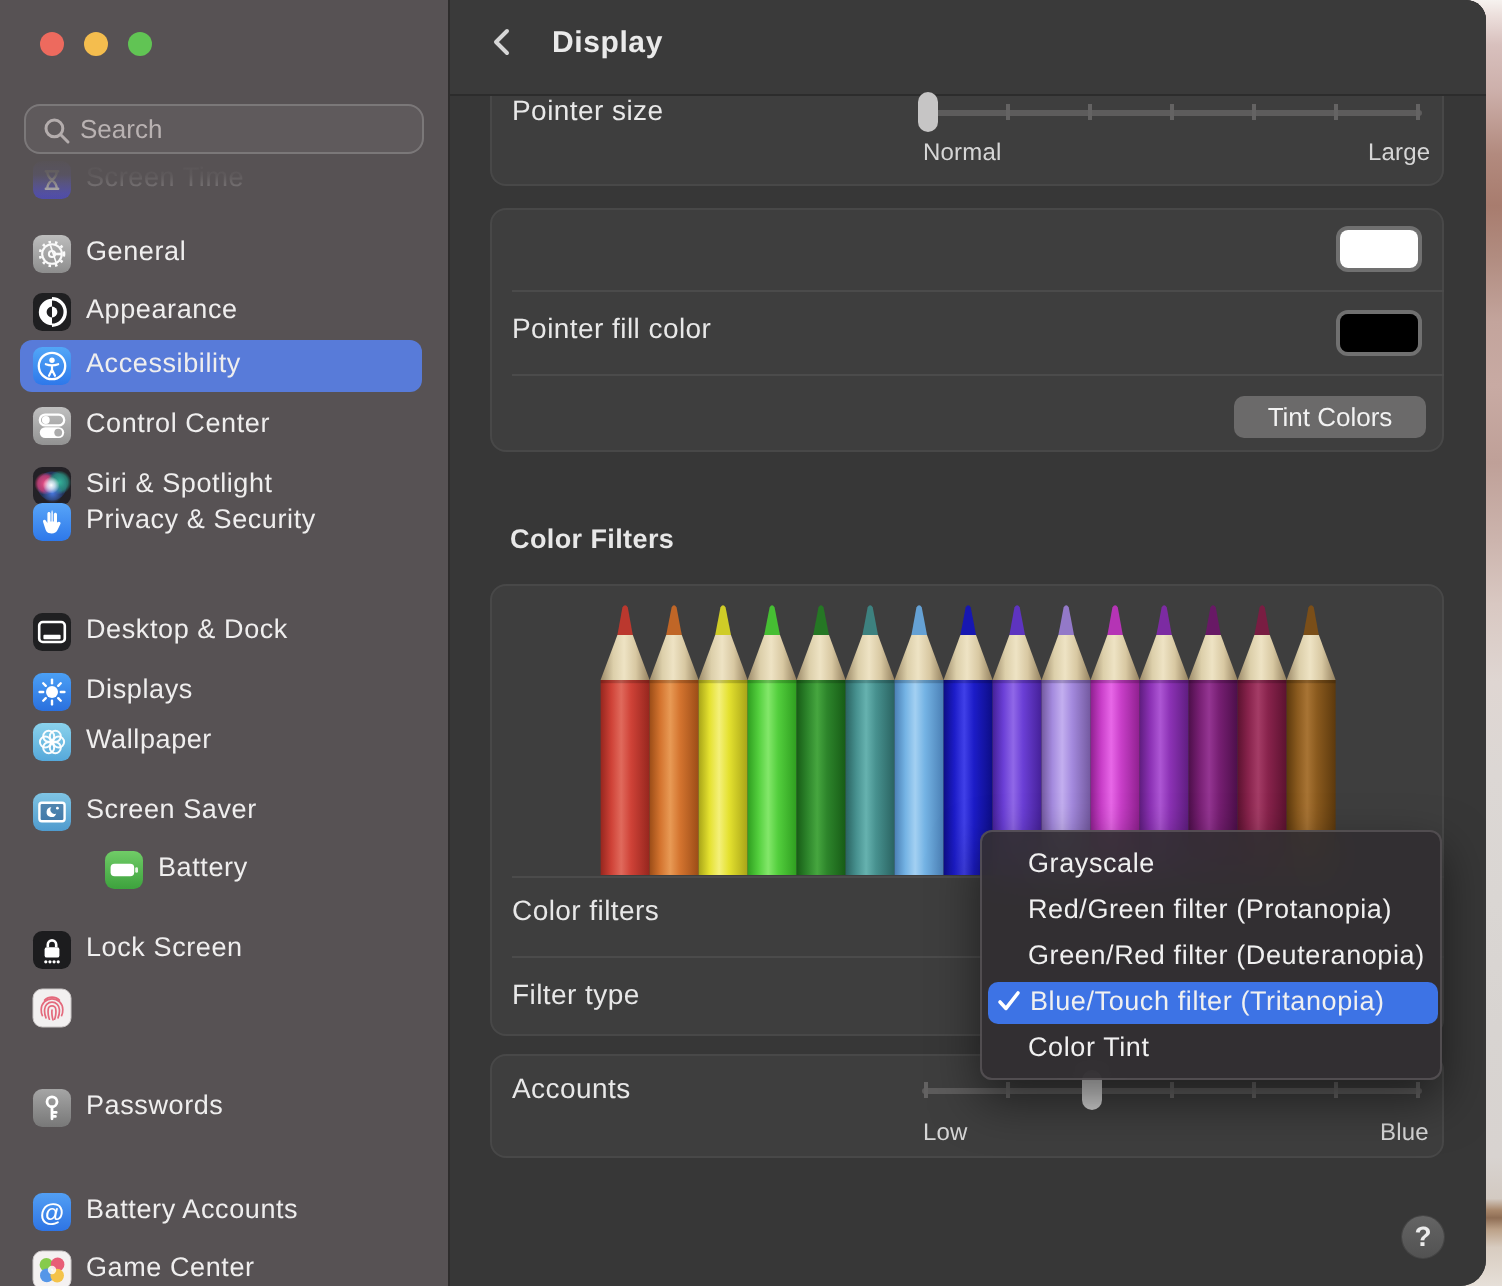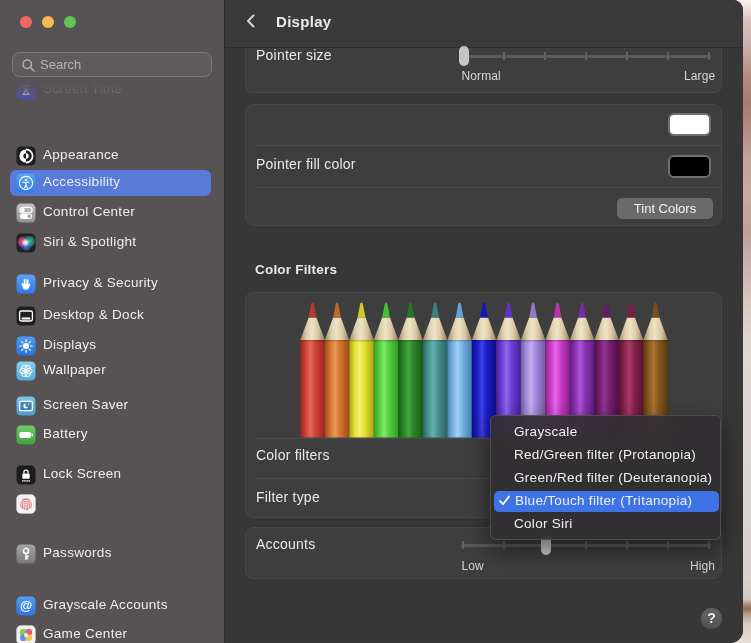--- a/index.html
+++ b/index.html
@@ -85,20 +85,37 @@
             <linearGradient id="ist" x1="0" y1="0" x2="0" y2="1">
               <stop offset="0" stop-color="#6f6df0"></stop>
               <stop offset="1" stop-color="#4b49d8"></stop>
             </linearGradient>
           </defs>
           <rect x="0.5" y="0.5" width="19" height="19" rx="4.6" fill="url(#ist)"></rect>
           <path d="M6.9 5.6 h6.2 M6.9 14.4 h6.2 M7.6 5.6 c0 2.5 1.1 3.3 2.4 4.4 c1.3 1.1 2.4 1.9 2.4 4.4 M12.4 5.6 c0 2.5-1.1 3.3-2.4 4.4 c-1.3 1.1-2.4 1.9-2.4 4.4" fill="none" stroke="#ffffff" stroke-width="1.2" stroke-linecap="round"></path>
         </svg>
         <span class="tx" style="color:rgba(240,238,238,0.48)">Screen Time</span>
       </div>
+    <div class="row" style="top:113px;">
+        <svg class="ic" viewBox="0 0 20 20">
+          <defs>
+            <linearGradient id="ign" x1="0" y1="0" x2="0" y2="1">
+              <stop offset="0" stop-color="#bdbdbd"></stop>
+              <stop offset="1" stop-color="#8d8d8d"></stop>
+            </linearGradient>
+          </defs>
+          <rect x="0.5" y="0.5" width="19" height="19" rx="4.6" fill="url(#ign)"></rect>
+          <circle cx="10" cy="10" r="6" fill="none" stroke="#fafafa" stroke-width="1.3" stroke-dasharray="1.25 2.04"></circle>
+          <circle cx="10" cy="10" r="4.9" fill="none" stroke="#fafafa" stroke-width="1.05"></circle>
+          <circle cx="10" cy="10" r="1.55" fill="none" stroke="#fafafa" stroke-width="1"></circle>
+          <path d="M9.2 5.6 L12 14.1" stroke="#fafafa" stroke-width="0.8"></path>
+          <path d="M11.5 10 h3.2" stroke="#fafafa" stroke-width="1.3"></path>
+        </svg>
+        <span class="tx">General</span>
+      </div>
     <div class="row" style="top:142px;">
         <svg class="ic" viewBox="0 0 20 20">
           <rect x="0.5" y="0.5" width="19" height="19" rx="4.6" fill="#1f1f21"></rect>
           <path d="M10 3.4 A6.6 6.6 0 0 0 10 16.6 Z" fill="#ffffff"></path>
           <path d="M10 3.4 A6.6 6.6 0 0 1 10 16.6" fill="none" stroke="#ffffff" stroke-width="1.7"></path>
           <path d="M10 7.3 A2.7 2.7 0 0 0 10 12.7 Z" fill="#1f1f21"></path>
           <path d="M10 7.3 A2.7 2.7 0 0 1 10 12.7 Z" fill="#ffffff"></path>
         </svg>
         <span class="tx">Appearance</span>
       </div>
@@ -158,21 +175,21 @@
             </linearGradient>
           </defs>
           <rect x="0.5" y="0.5" width="19" height="19" rx="4.6" fill="url(#icc)"></rect>
           <rect x="3.9" y="4.3" width="12.2" height="5.4" rx="2.7" fill="none" stroke="#ffffff" stroke-width="1.15"></rect>
           <circle cx="6.9" cy="7" r="1.95" fill="#ffffff"></circle>
           <rect x="3.9" y="10.6" width="12.2" height="5.4" rx="2.7" fill="#ffffff"></rect>
           <circle cx="13.1" cy="13.3" r="1.95" fill="#ababab"></circle>
         </svg>
         <span class="tx">Control Center</span>
       </div>
-    <div class="row" style="top:270px;">
+    <div class="row" style="top:247px;">
         <svg class="ic" viewBox="0 0 20 20">
           <defs>
             <linearGradient id="ipr" x1="0" y1="0" x2="0" y2="1">
               <stop offset="0" stop-color="#58a5f8"></stop>
               <stop offset="1" stop-color="#2e78ea"></stop>
             </linearGradient>
           </defs>
           <rect x="0.5" y="0.5" width="19" height="19" rx="4.6" fill="url(#ipr)"></rect>
           <path d="M9.55 4.3 c0.5 0 0.85 0.35 0.85 0.9 v4.5 h0.5 V6.2 c0-1.15 1.6-1.15 1.6 0 v4.1 c0.95-0.95 2.2-0.3 1.7 0.75 l-1.45 2.9 c-0.55 1.1-1.4 1.75-2.95 1.75 -2.15 0-2.75-1.05-3.15-2.35 l-1.1-3.4 c-0.3-1.05 0.95-1.5 1.5-0.5 l0.65 1.1 V5.8 c0-1.15 1.55-1.15 1.55 0 v3.9 h0.45 V5.2 c0-0.55 0.35-0.9 0.85-0.9 z" fill="#ffffff"></path>
         </svg>
@@ -233,21 +250,21 @@
               <stop offset="1" stop-color="#4f9bce"></stop>
             </linearGradient>
           </defs>
           <rect x="0.5" y="0.5" width="19" height="19" rx="4.6" fill="url(#iss)"></rect>
           <rect x="3.7" y="5.4" width="12.6" height="9.2" rx="1.2" fill="rgba(20,40,90,0.35)" stroke="#ffffff" stroke-width="1.2"></rect>
           <path d="M9.7 7.6 a2.45 2.45 0 1 0 2.4 3.1 a2 2 0 0 1-2.4-3.1 z" fill="#ffffff"></path>
           <circle cx="12.7" cy="8.1" r="0.7" fill="#ffffff"></circle>
         </svg>
         <span class="tx">Screen Saver</span>
       </div>
-    <div class="row" style="top:421px;">
+    <div class="row" style="top:421px;margin-left:36px;">
         <svg class="ic" viewBox="0 0 20 20">
           <defs>
             <linearGradient id="ibt" x1="0" y1="0" x2="0" y2="1">
               <stop offset="0" stop-color="#70cc67"></stop>
               <stop offset="1" stop-color="#3da23d"></stop>
             </linearGradient>
           </defs>
           <rect x="0.5" y="0.5" width="19" height="19" rx="4.6" fill="url(#ibt)"></rect>
           <rect x="3.3" y="6.9" width="11.8" height="6.2" rx="2" fill="#ffffff"></rect>
           <rect x="15.6" y="8.6" width="1.4" height="2.8" rx="0.7" fill="#e6f5e4"></rect>
@@ -296,21 +313,21 @@
         <svg class="ic" viewBox="0 0 20 20">
           <defs>
             <linearGradient id="iia" x1="0" y1="0" x2="0" y2="1">
               <stop offset="0" stop-color="#529ff4"></stop>
               <stop offset="1" stop-color="#2e74e4"></stop>
             </linearGradient>
           </defs>
           <rect x="0.5" y="0.5" width="19" height="19" rx="4.6" fill="url(#iia)"></rect>
           <text x="10" y="14.3" font-family="Liberation Sans, sans-serif" font-size="12.5" font-weight="bold" fill="#ffffff" text-anchor="middle">@</text>
         </svg>
-        <span class="tx">Grayscale Accounts</span>
+        <span class="tx">Battery Accounts</span>
       </div>
     <div class="row" style="top:621px;">
         <svg class="ic" viewBox="0 0 20 20">
           <rect x="0.5" y="0.5" width="19" height="19" rx="4.6" fill="#f4f1f1" stroke="#c9c5c5" stroke-width="0.5"></rect>
           <g opacity="0.93">
             <circle cx="7.2" cy="7.4" r="3.4" fill="#7ec93f"></circle>
             <circle cx="12.8" cy="7.2" r="3.4" fill="#e8526d"></circle>
             <circle cx="7.4" cy="12.7" r="3.4" fill="#4a90e8"></circle>
             <circle cx="12.6" cy="12.8" r="3.4" fill="#f5c03e"></circle>
             <circle cx="10" cy="10" r="2.1" fill="#ffffff" opacity="0.85"></circle>
@@ -541,39 +558,39 @@
   <div class="panel" style="top:527px;height:52px"></div>
   <div class="lab" style="left:256px;top:535.5px">Accounts</div>
   <div class="track" style="top:544px"></div>
   <div class="tick" style="left:462px;top:541px"></div>
   <div class="tick" style="left:503px;top:541px"></div>
   <div class="tick" style="left:585px;top:541px"></div>
   <div class="tick" style="left:626px;top:541px"></div>
   <div class="tick" style="left:667px;top:541px"></div>
   <div class="tick" style="left:708px;top:541px"></div>
   <div class="mini" style="left:461.5px;top:559px">Low</div>
-  <div class="mini" style="left:690px;top:559px">High</div>
+  <div class="mini" style="left:690px;top:559px">Blue</div>
   <div class="thumb" style="left:541px;top:535px;background:#cfcfcf"></div>
 
   <div id="menu">
     <div id="msel"></div>
     <div class="mrow" style="top:4px">
         <span>Grayscale</span>
       </div>
     <div class="mrow" style="top:27px">
         <span>Red/Green filter (Protanopia)</span>
       </div>
     <div class="mrow" style="top:50px">
         <span>Green/Red filter (Deuteranopia)</span>
       </div>
     <div class="mrow" style="top:73px">
         <span style="left:24px">Blue/Touch filter (Tritanopia)</span>
       <svg style="position:absolute;left:7px;top:5px" width="13" height="13" viewBox="0 0 13 13">
         <polyline points="2,7 5,10.2 11,2.5" fill="none" stroke="#ffffff" stroke-width="1.8" stroke-linecap="round" stroke-linejoin="round"></polyline>
       </svg>
     </div>
     <div class="mrow" style="top:96px">
-        <span>Color Siri</span>
+        <span>Color Tint</span>
       </div>
   </div>
 
   <div id="helpbtn">?</div>
 </div>
 
 </body></html>

